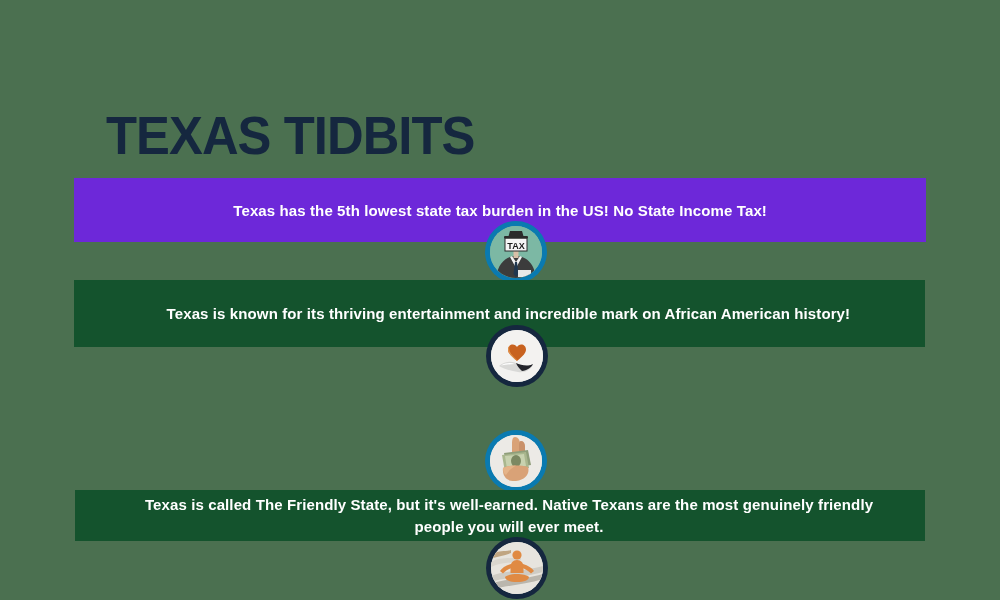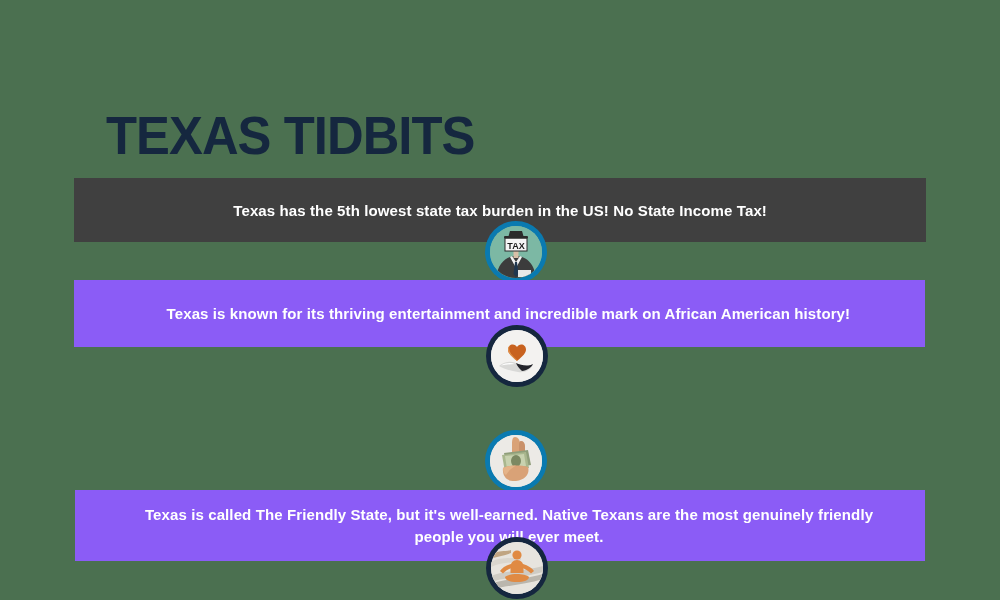--- a/index.html
+++ b/index.html
@@ -48,27 +48,27 @@
     text-align: center;
   }
   .banner .btext {
     color: #ffffff;
     font-weight: bold;
     font-size: 15.5px;
     line-height: 21px;
     letter-spacing: 0.1px;
     transform: scaleX(0.97);
   }
-  .banner.blue  { background: #404040; }
-  .banner.navy  { background: #8b5cf6; padding-left: 44px; }
+  .banner.blue  { background: #6d28d9; }
+  .banner.navy  { background: #14532d; padding-left: 44px; }
 
   #banner-1 { left: 74px; top: 133px; width: 852px; height: 64px; }
   #banner-2 { left: 74px; top: 235px; width: 851px; height: 67px; }
   #banner-3 { left: 75px; top: 340px; width: 851px; height: 67px; }
-  #banner-4 { left: 75px; top: 445px; width: 850px; height: 71px; }
+  #banner-4 { left: 75px; top: 445px; width: 850px; height: 51px; }
 
   #banner-3 .btext, #banner-4 .btext { line-height: 22px; }
 
   
   .icon-circle {
     position: absolute;
     width: 62px;
     height: 62px;
     border-radius: 50%;
     box-sizing: border-box;

